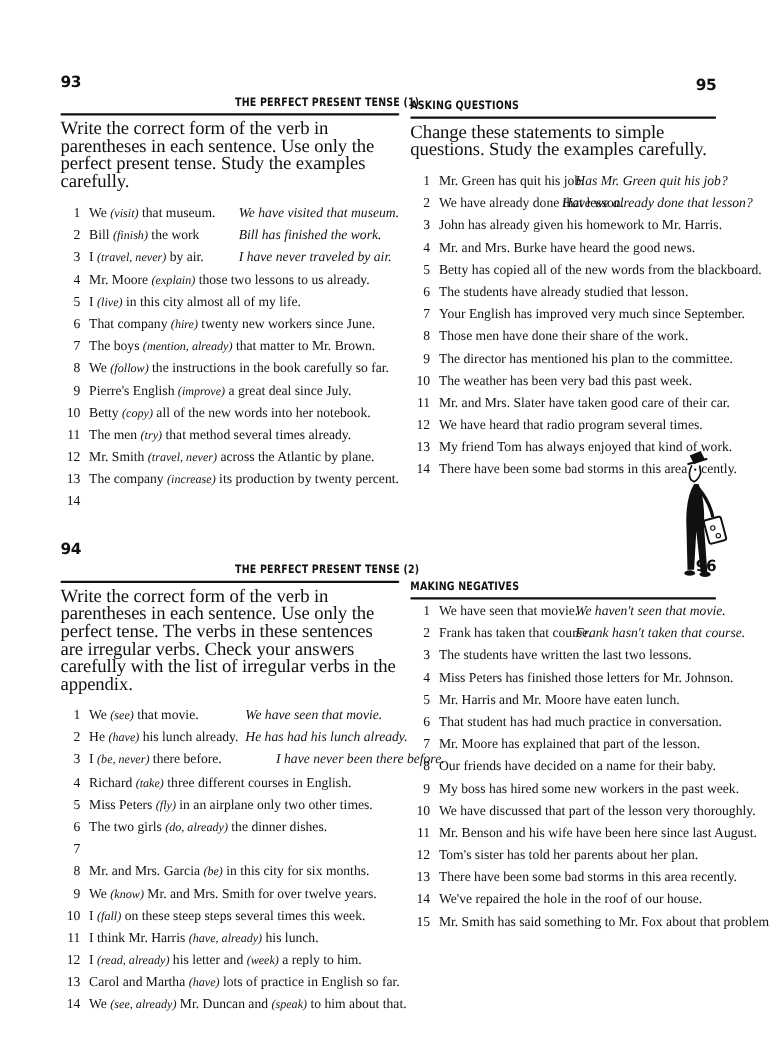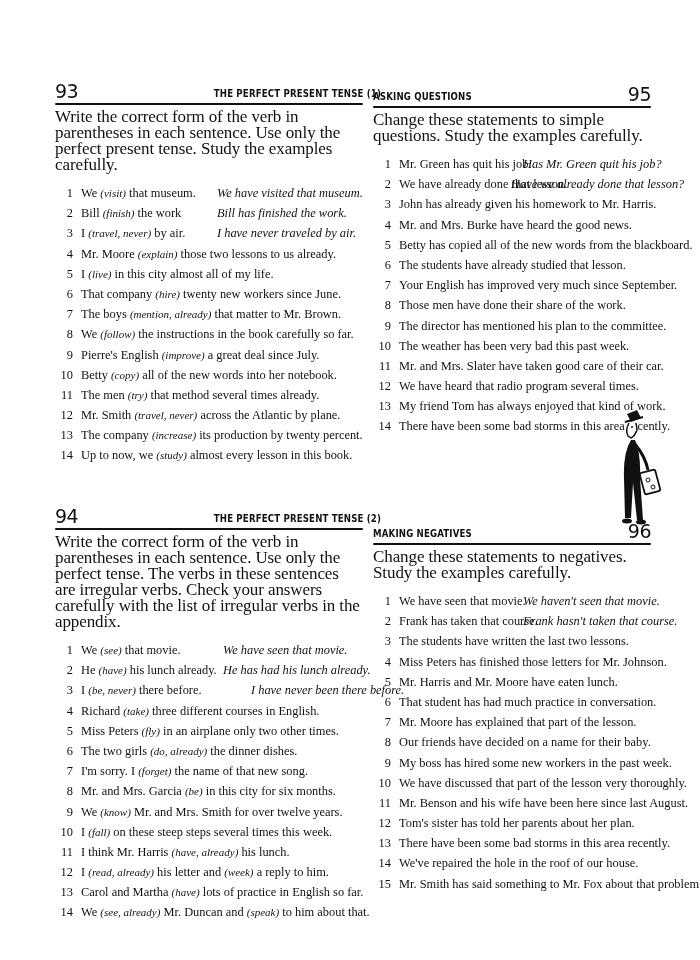--- a/index.html
+++ b/index.html
@@ -1,21 +1,21 @@
 <!DOCTYPE html>
 <html><head>
 <meta charset="utf-8">
 <style>
   html, body { margin: 0; padding: 0; background: #ffffff; }
   body { width: 700px; height: 960px; position: relative; overflow: hidden;
          font-family: "Liberation Serif", serif; color: #111; }
   .section { position: absolute; }
   .hdr { position: relative; height: 22px; }
-  .pnum { position: absolute; bottom: 0; font-family: "DejaVu Sans", sans-serif;
-          font-weight: normal; font-size: 19px; letter-spacing: -0.5px; }
+  .pnum { position: absolute; bottom: 19px; font-family: "DejaVu Sans", sans-serif;
+          font-weight: bold; font-size: 14px; letter-spacing: -0.5px; }
   .ptitle { position: absolute; bottom: 3px; font-family: "DejaVu Sans", sans-serif;
             font-weight: bold; font-size: 10.5px; transform: scaleX(0.82); letter-spacing: 0.2px; }
   .rule { height: 2px; background: #111; margin-top: 1px; border-radius: 1px; }
   .instr { font-size: 17px; line-height: 16px; margin: 4px 0 10px 0; letter-spacing: -0.1px; }
   .items { list-style: none; margin: 0; padding: 0; }
   .item { position: relative; font-size: 12.4px; height: 20.2px; line-height: 20px; white-space: nowrap; }
   .num { position: absolute; left: 0; width: 18px; text-align: right; }
   .txt { position: absolute; left: 26px; }
   .ex { position: absolute; font-style: italic; }
   i.v { font-style: italic; font-size: 11px; }
@@ -82,21 +82,20 @@
       <li class="item">
         <span class="num">12</span>
         <span class="txt"><span>Mr. Smith </span><i class="v">(travel, never)</i><span> across the Atlantic by plane.</span></span>
       </li>
       <li class="item">
         <span class="num">13</span>
         <span class="txt"><span>The company </span><i class="v">(increase)</i><span> its production by twenty percent.</span></span>
       </li>
       <li class="item">
         <span class="num">14</span>
-        <span class="txt"><span>Up to now, we </span><i class="v">(study)</i><span> almost every lesson in this book.</span></span>
       </li>
     </ul>
 </div>
 
 <div class="section" style="left:55px; top:505px; width:308px;">
   <div class="hdr">
     <span class="pnum" style="left:0;">94</span>
     <span class="ptitle" style="right:-18px; transform-origin:right bottom;">THE PERFECT PRESENT TENSE (2)</span>
   </div>
   <div class="rule"></div>
@@ -124,21 +123,20 @@
       <li class="item">
         <span class="num">5</span>
         <span class="txt"><span>Miss Peters </span><i class="v">(fly)</i><span> in an airplane only two other times.</span></span>
       </li>
       <li class="item">
         <span class="num">6</span>
         <span class="txt"><span>The two girls </span><i class="v">(do, already)</i><span> the dinner dishes.</span></span>
       </li>
       <li class="item">
         <span class="num">7</span>
-        <span class="txt"><span>I'm sorry. I </span><i class="v">(forget)</i><span> the name of that new song.</span></span>
       </li>
       <li class="item">
         <span class="num">8</span>
         <span class="txt"><span>Mr. and Mrs. Garcia </span><i class="v">(be)</i><span> in this city for six months.</span></span>
       </li>
       <li class="item">
         <span class="num">9</span>
         <span class="txt"><span>We </span><i class="v">(know)</i><span> Mr. and Mrs. Smith for over twelve years.</span></span>
       </li>
       <li class="item">
@@ -254,21 +252,20 @@
     <ellipse cx="26" cy="114" rx="5" ry="2.5" fill="#111"></ellipse>
   </svg>
 </div>
 
 <div class="section" style="left:373px; top:520px; width:278px;">
   <div class="hdr">
     <span class="ptitle" style="left:0; transform-origin:left bottom;">MAKING NEGATIVES</span>
     <span class="pnum" style="right:0;">96</span>
   </div>
   <div class="rule"></div>
-  <div class="instr">Change these statements to negatives. Study the examples carefully.</div>
   <ul class="items" id="list96">
       <li class="item">
         <span class="num">1</span>
         <span class="txt">We have seen that movie.</span>
         <span class="ex" style="left: 150px;">We haven't seen that movie.</span>
       </li>
       <li class="item">
         <span class="num">2</span>
         <span class="txt">Frank has taken that course.</span>
         <span class="ex" style="left: 150px;">Frank hasn't taken that course.</span>

